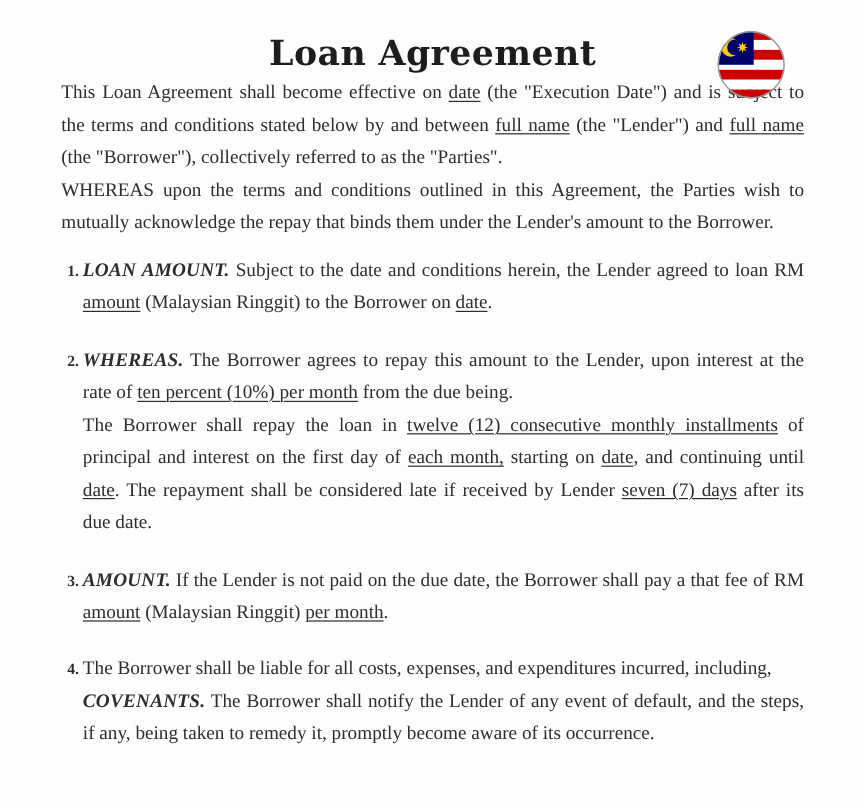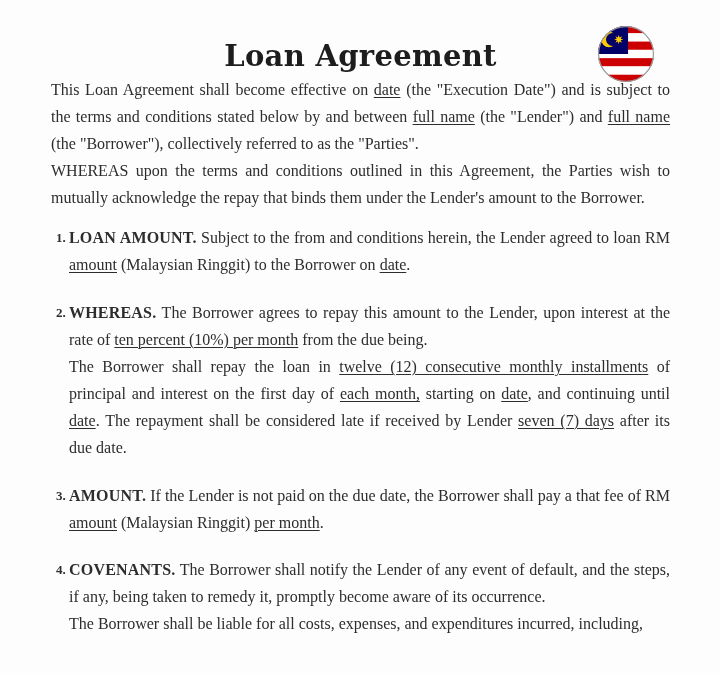--- a/index.html
+++ b/index.html
@@ -15,21 +15,21 @@
     width: 720px;
     height: 673px;
     box-sizing: border-box;
     padding: 0 50px 0 51px;
     background: #fdfdfd;
     font-family: "Liberation Serif", "DejaVu Serif", serif;
     color: #2d2d2d;
   }
   .title {
     margin: 0;
-    padding-top: 36px;
+    padding-top: 24px;
     text-align: center;
     font-family: "DejaVu Serif", serif;
     font-size: 29px;
     line-height: 40px;
     font-weight: bold;
     color: #1d1d1d;
     letter-spacing: 0.3px;
   }
   .flag {
     position: absolute;
@@ -46,20 +46,21 @@
   }
   .b { font-weight: normal; }
   .u {
     text-decoration: underline;
     text-underline-offset: 2px;
     text-decoration-thickness: 1px;
   }
   .heading {
     font-weight: bold;
     letter-spacing: 0.2px;
+    font-style: italic;
   }
   .mt-intro   { margin-top: 41px; }
   .mt-whereas { margin-top: 17px; }
   .mt-item1   { margin-top: 13px; }
   .mt-item2   { margin-top: 21px; }
   .mt-item3   { margin-top: 21px; }
   .mt-item4   { margin-top: 20px; }
   .item { display: flex; padding-left: 5px; }
   .item .num {
     flex: 0 0 13px;
@@ -100,21 +101,21 @@
 
   <h1 class="title">Loan Agreement</h1>
 
   <p class="para mt-intro"><span>This Loan Agreement shall become effective on </span><span class="u">date</span><span> (the "Execution Date") and is subject to the terms and conditions stated below by and between </span><span class="u">full name</span><span> (the "Lender") and </span><span class="u">full name</span><span> (the "Borrower"), collectively referred to as the "Parties".</span></p>
 
   <p class="para mt-whereas"><span class="b">WHEREAS</span><span> upon the terms and conditions outlined in this Agreement, the Parties wish to mutually acknowledge the repay that binds them under the Lender's amount to the Borrower.</span></p>
 
   <div class="item mt-item1">
     <div class="num">1.</div>
     <div class="item-body">
-      <p class="para"><span class="heading">LOAN AMOUNT.</span><span><span> Subject to the from and conditions herein, the Lender agreed to loan RM </span><span class="u">amount</span><span> (Malaysian Ringgit) to the Borrower on </span><span class="u">date</span><span>.</span></span></p>
+      <p class="para"><span class="heading">LOAN AMOUNT.</span><span><span> Subject to the date and conditions herein, the Lender agreed to loan RM </span><span class="u">amount</span><span> (Malaysian Ringgit) to the Borrower on </span><span class="u">date</span><span>.</span></span></p>
     </div>
   </div>
 
   <div class="item mt-item2">
     <div class="num">2.</div>
     <div class="item-body">
       <p class="para"><span class="heading">WHEREAS.</span><span><span> The Borrower agrees to repay this amount to the Lender, upon interest at the rate of </span><span class="u">ten percent (10%) per month</span><span> from the due being.</span></span></p>
       <p class="para para2"><span>The Borrower shall repay the loan in </span><span class="u">twelve (12) consecutive monthly installments</span><span> of principal and interest on the first day of </span><span class="u">each month,</span><span> starting on </span><span class="u">date</span><span>, and continuing until </span><span class="u">date</span><span>. The repayment shall be considered late if received by Lender </span><span class="u">seven (7) days</span><span> after its due date.</span></p>
     </div>
   </div>
@@ -122,18 +123,18 @@
   <div class="item mt-item3">
     <div class="num">3.</div>
     <div class="item-body">
       <p class="para"><span class="heading">AMOUNT.</span><span><span> If the Lender is not paid on the due date, the Borrower shall pay a that fee of RM </span><span class="u">amount</span><span> (Malaysian Ringgit) </span><span class="u">per month</span><span>.</span></span></p>
     </div>
   </div>
 
   <div class="item mt-item4">
     <div class="num">4.</div>
     <div class="item-body">
+      <p class="para para2"><span>The Borrower shall be liable for all costs, expenses, and expenditures incurred, including,</span></p>
       <p class="para"><span class="heading">COVENANTS.</span><span><span> The Borrower shall notify the Lender of any event of default, and the steps, if any, being taken to remedy it, promptly become aware of its occurrence.</span></span></p>
-      <p class="para para2"><span>The Borrower shall be liable for all costs, expenses, and expenditures incurred, including,</span></p>
     </div>
   </div>
 
 </div>
 
 </body></html>

